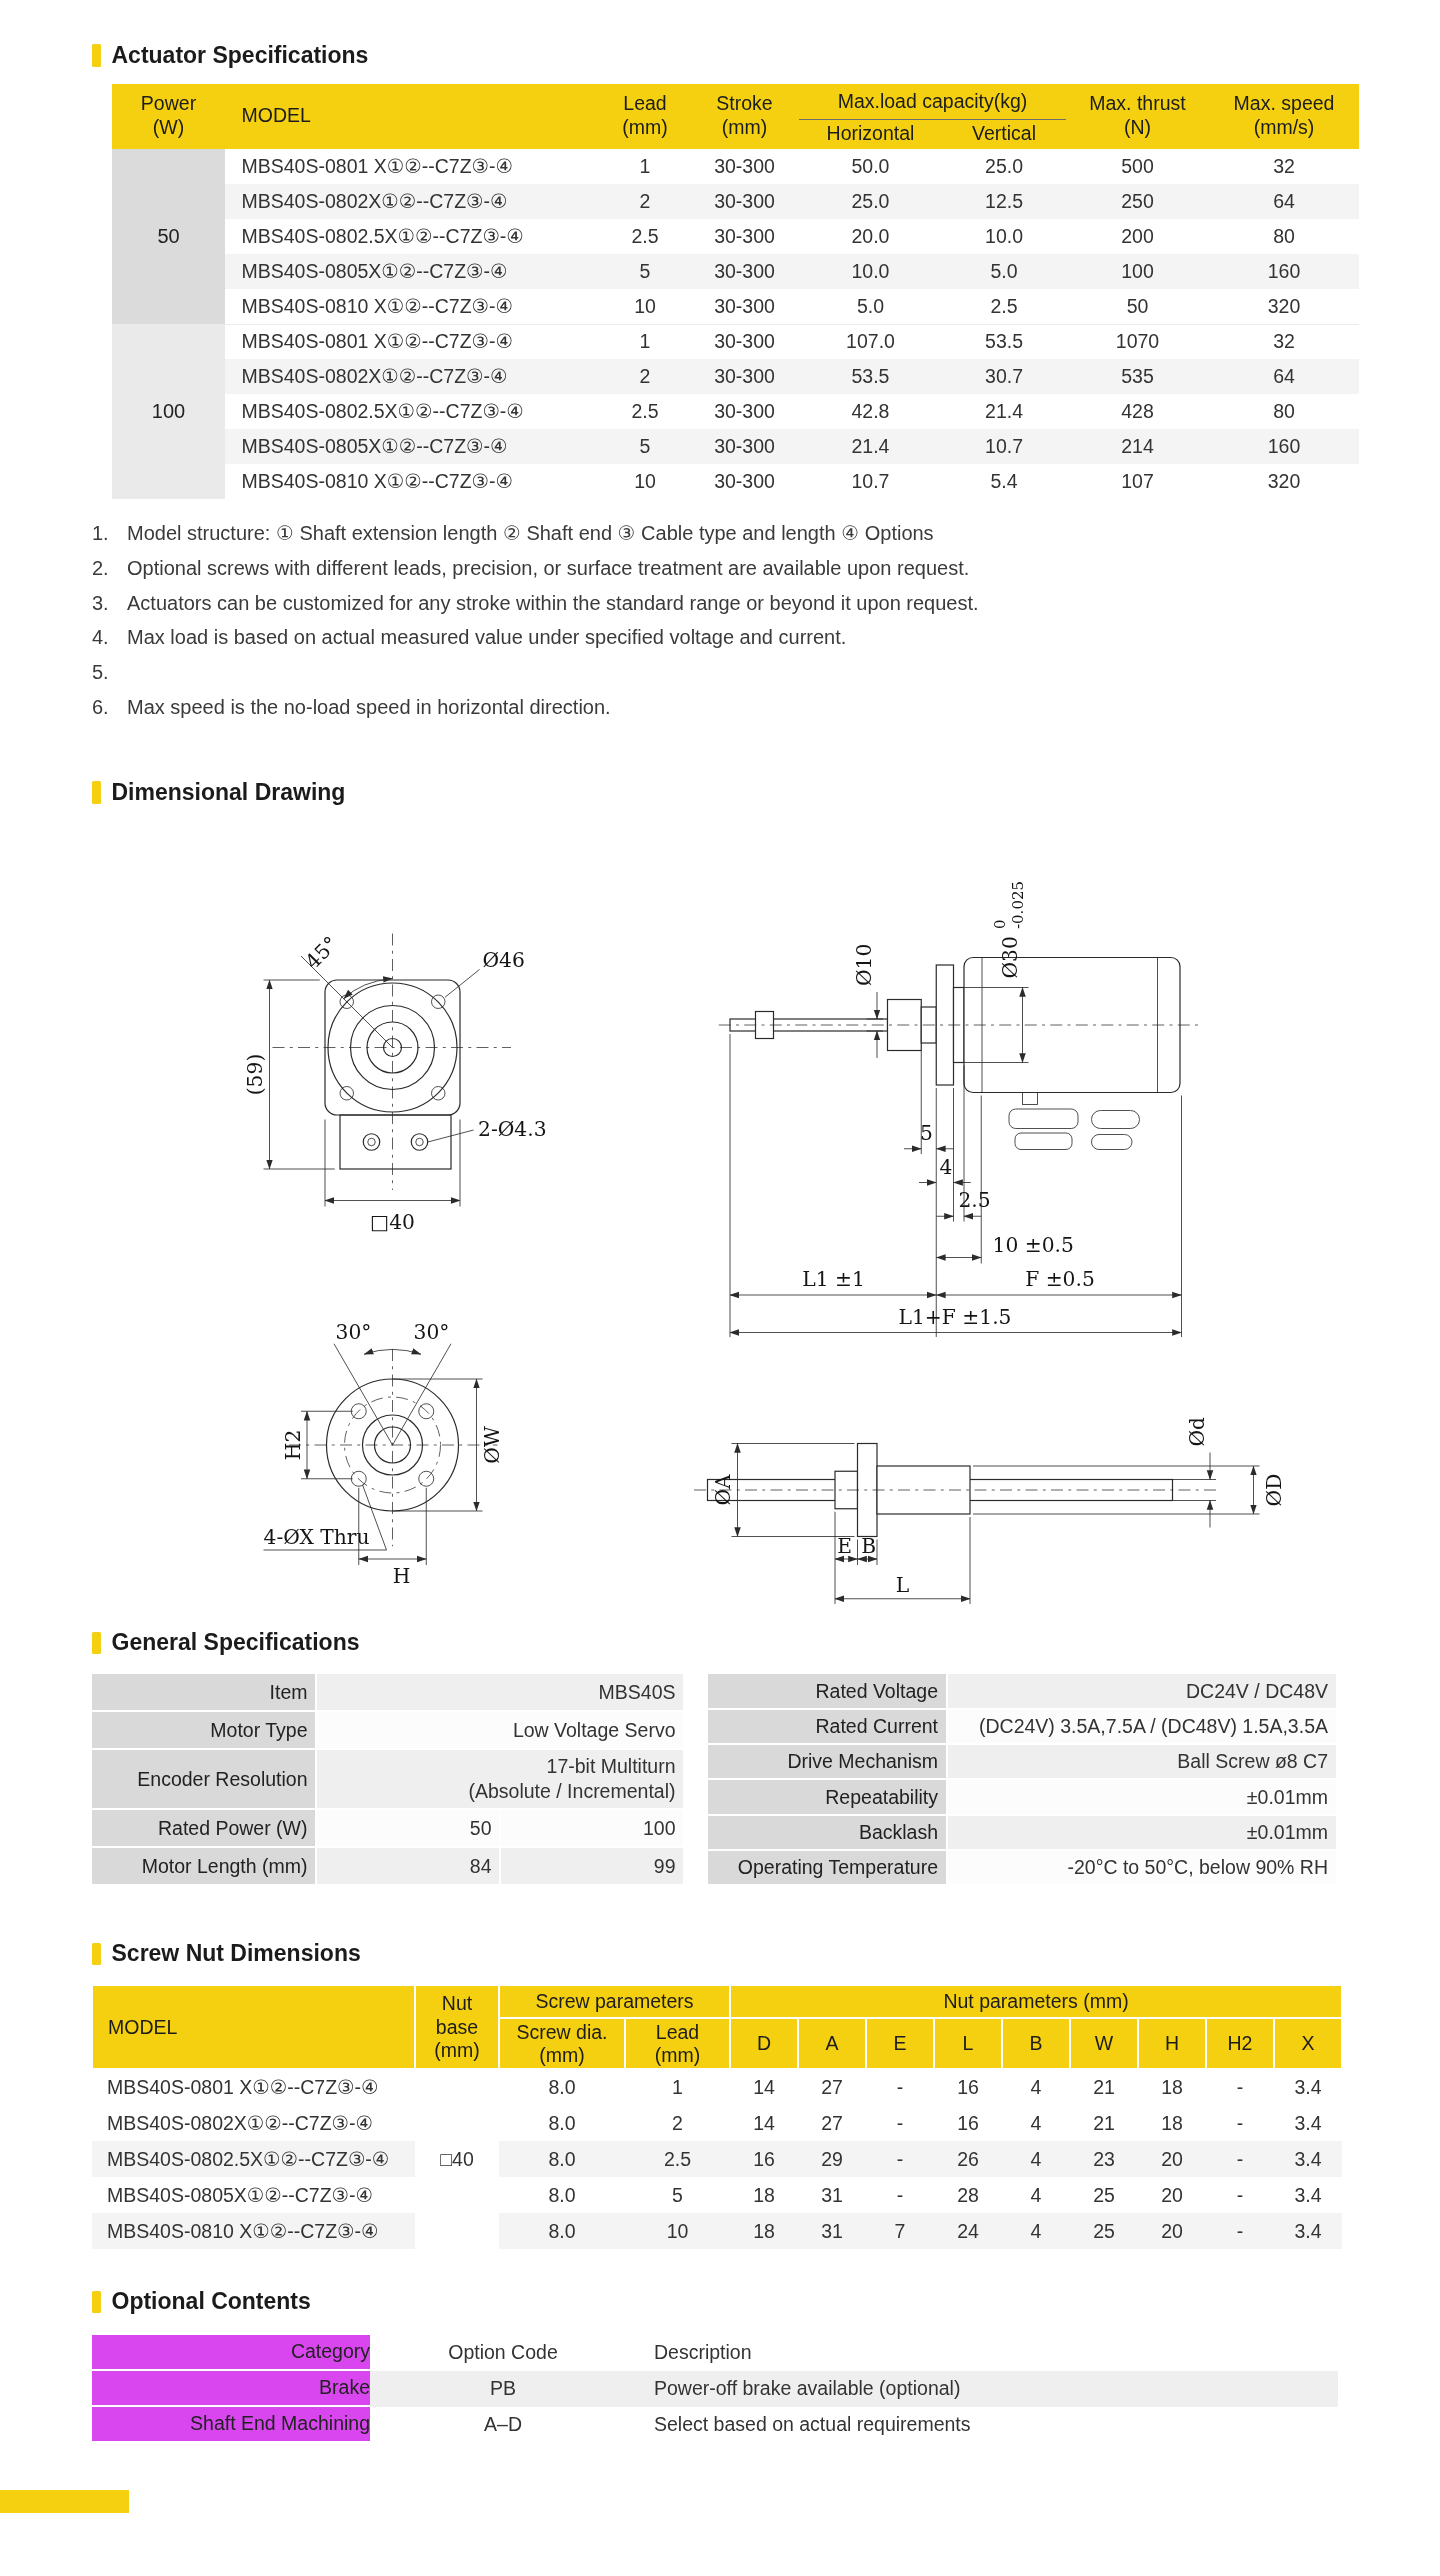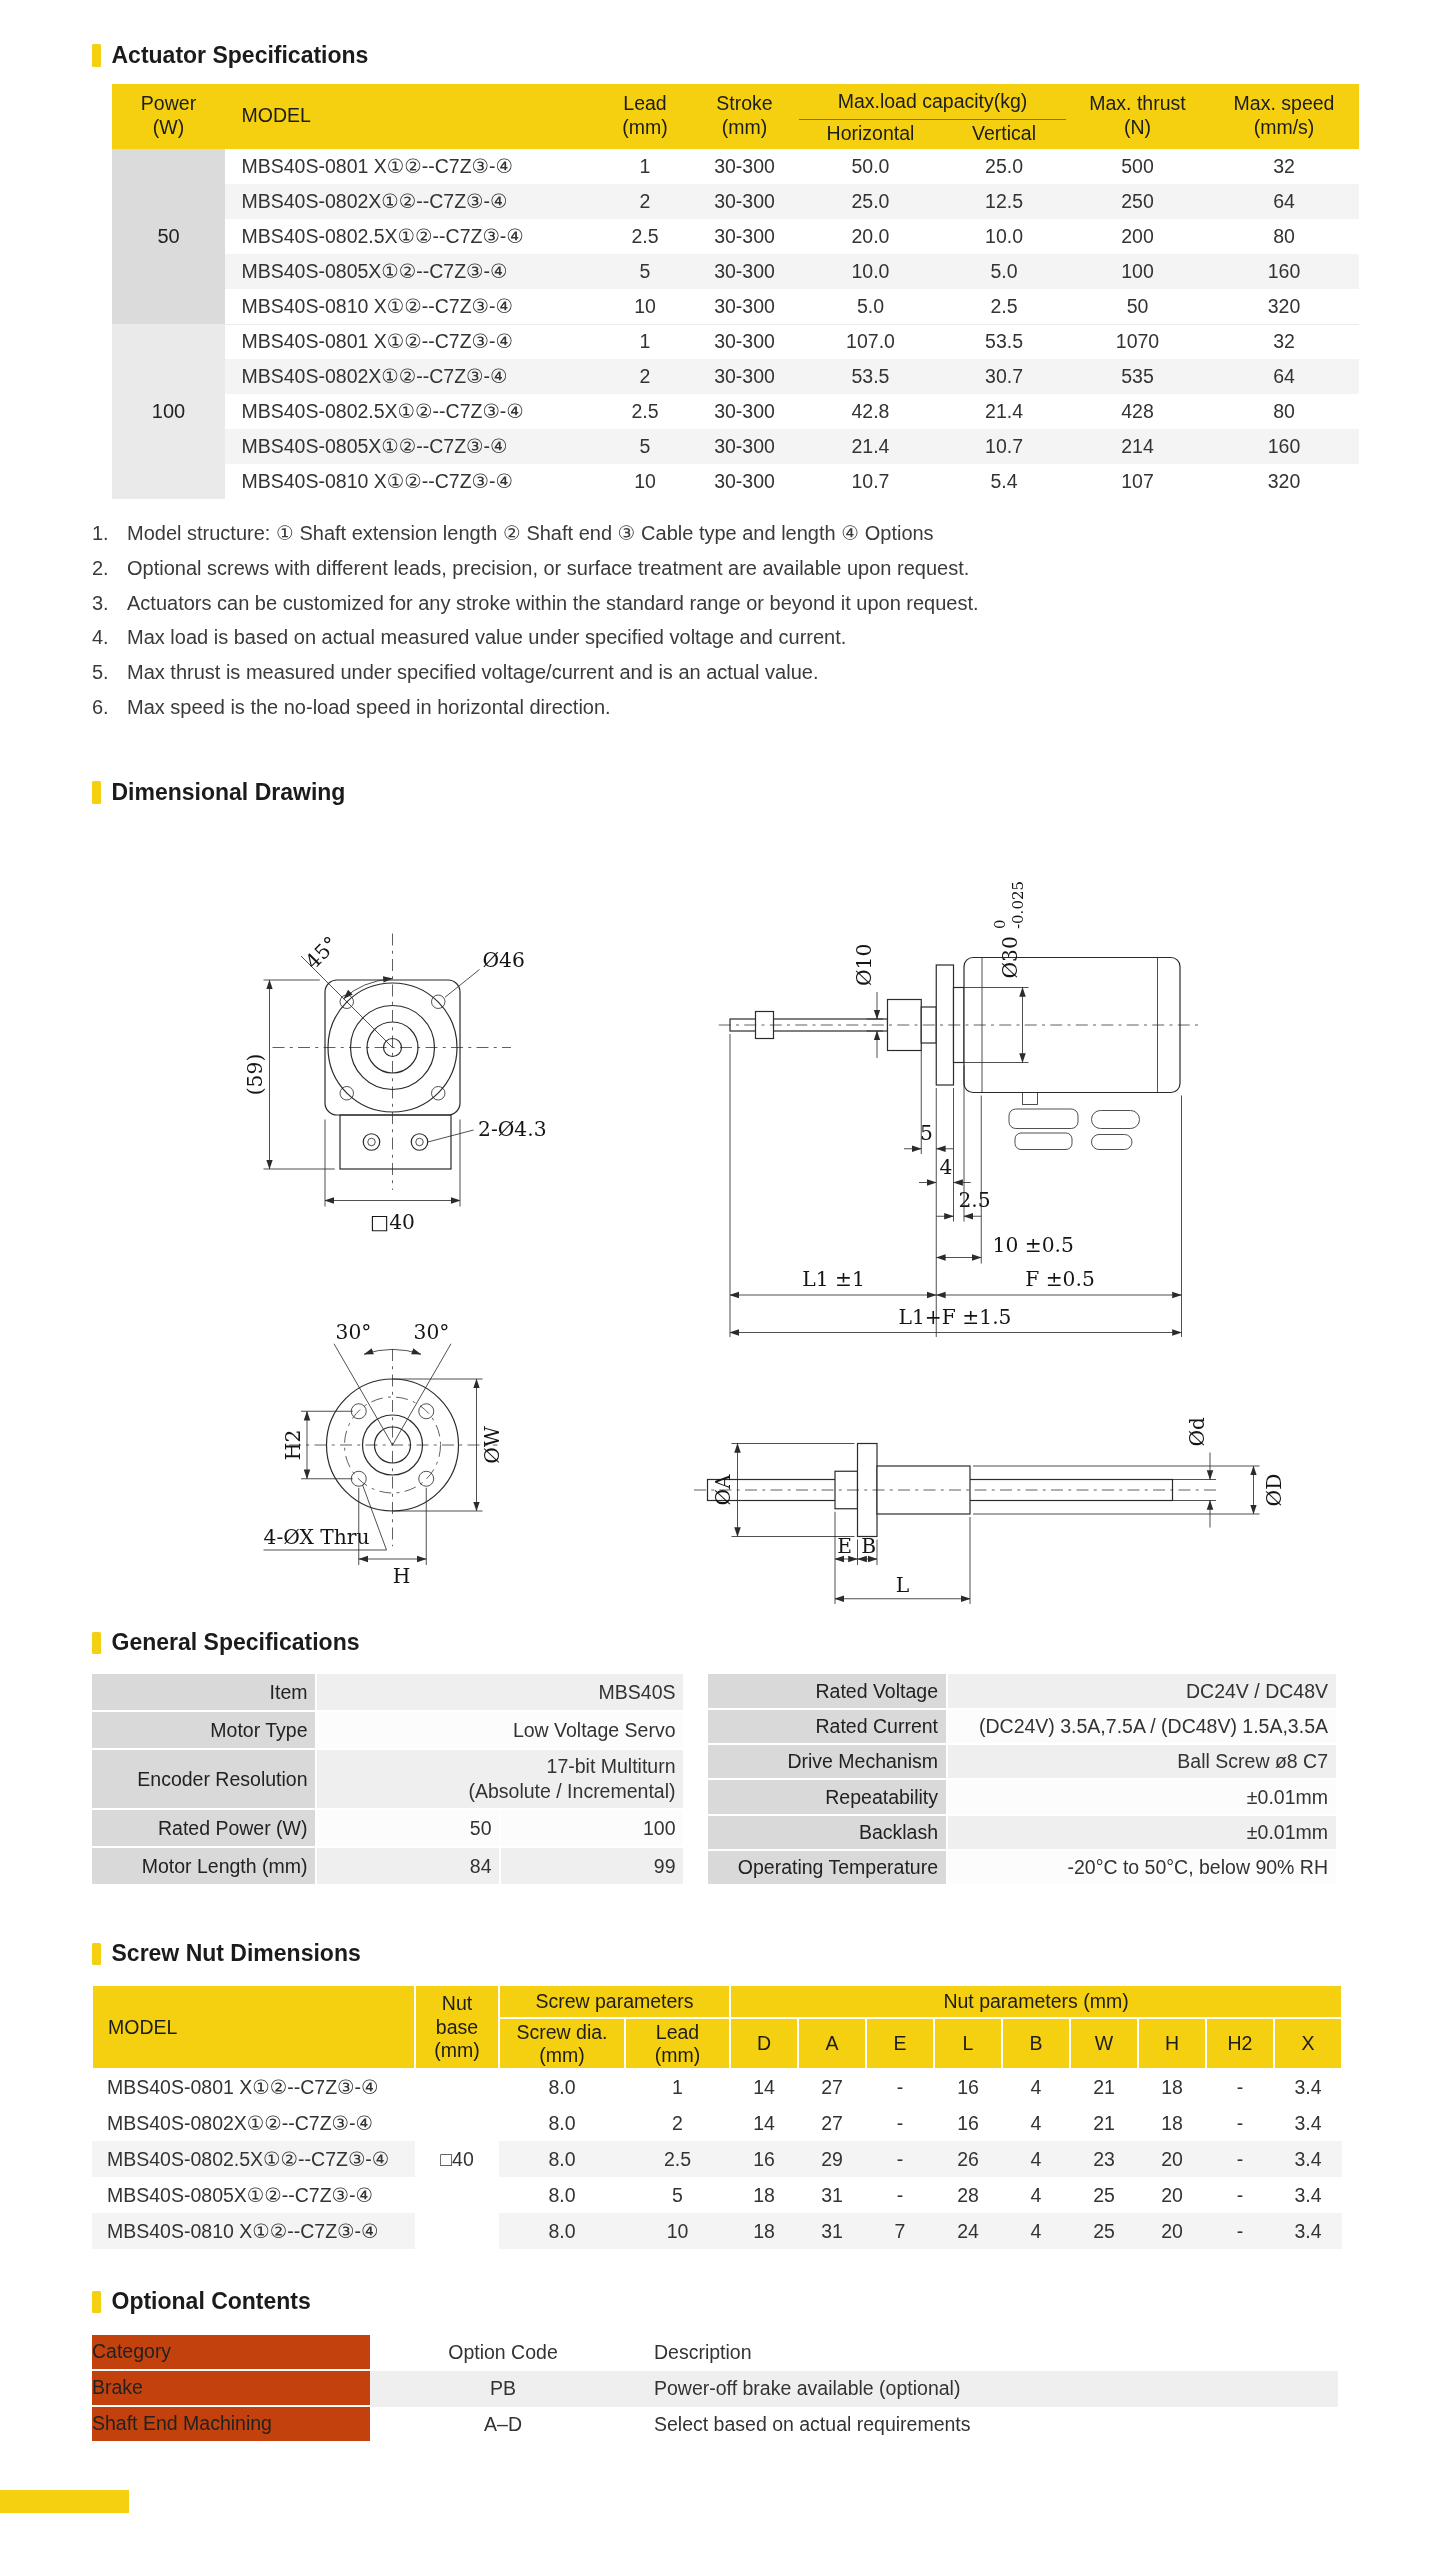--- a/index.html
+++ b/index.html
@@ -65,21 +65,21 @@
   .nut-table th.model-h { text-align:left; padding-left:15px; }
   .nut-table tbody td { height:36px; text-align:center; vertical-align:middle; }
   .nut-table td.model { text-align:left; padding-left:15px; }
   .nut-table tr.alt td { background:#F4F4F4; }
   .nut-table td.nutbase { background:#fff !important; vertical-align:middle; }
 
   
   .sec-opt { margin-top:39px; }
   .opt-table { margin-top:19.5px; }
   .opt-table td { height:36px; vertical-align:middle; }
-  .opt-cat { background:#c2410c; border-bottom:2.3px solid #fff; text-align:left; color:#222; }
+  .opt-cat { background:#d946ef; border-bottom:2.3px solid #fff; text-align:right; color:#222; }
   .opt-code { text-align:center; }
   .opt-desc { text-align:left; padding-left:18px; }
   .opt-table tr.shade td.opt-code, .opt-table tr.shade td.opt-desc { background:#EFEFEF; }
 
   .footer-bar { position:absolute; left:0; top:2490px; width:129px; height:22.5px; background:var(--accent,#F5D010); }
 </style>
 </head>
 <body>
 
 <div class="page">
@@ -229,21 +229,20 @@
     <div class="note">
           <span class="n">3.</span>
           <span>Actuators can be customized for any stroke within the standard range or beyond it upon request.</span>
         </div>
     <div class="note">
           <span class="n">4.</span>
           <span>Max load is based on actual measured value under specified voltage and current.</span>
         </div>
     <div class="note">
           <span class="n">5.</span>
-          <span>Max thrust is measured under specified voltage/current and is an actual value.</span>
         </div>
     <div class="note">
           <span class="n">6.</span>
           <span>Max speed is the no-load speed in horizontal direction.</span>
         </div>
   </div>
 
   <div class="sec-title sec-dim">
     <span class="bar"></span>
     <span>Dimensional Drawing</span>

